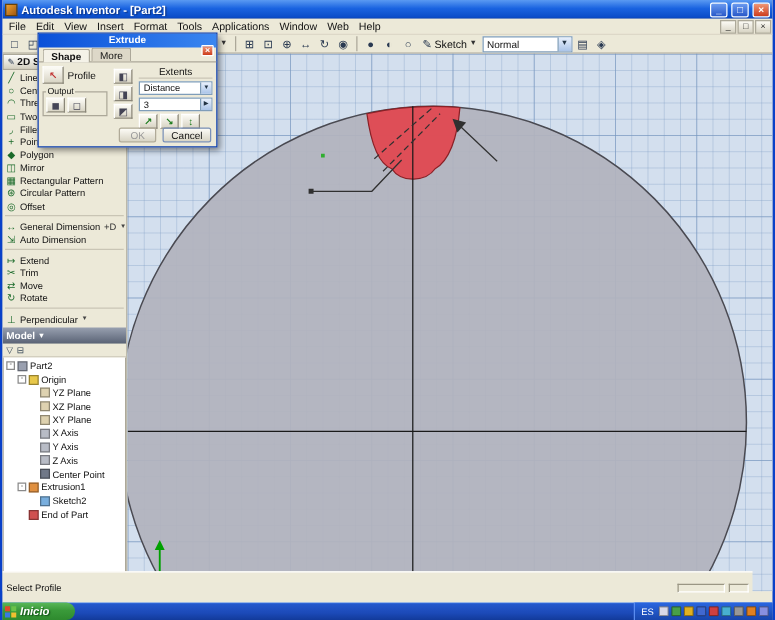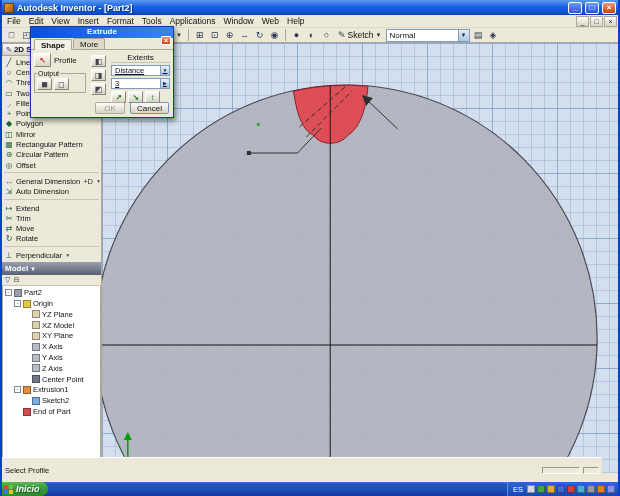--- a/index.html
+++ b/index.html
@@ -27,21 +27,21 @@
   
   #toolbarrow{height:15px;display:flex;align-items:center;background:#ece9d8;border-bottom:1px solid #aca899;padding:0 2px;gap:1px;}
   .tb-icon{width:15px;height:13px;display:inline-flex;align-items:center;justify-content:center;font-size:9px;color:#2a3a52;}
   .tb-sep{width:1px;height:12px;background:#aca899;margin:0 2px;}
   .tb-drop{display:inline-flex;align-items:center;gap:2px;height:13px;padding:0 3px;font-size:8.5px;}
   .tb-drop .dd{font-size:6px;color:#333;}
   .tb-glyph{font-size:9px;color:#2a3a52;}
   .combo{display:inline-flex;align-items:center;height:13px;background:#fff;border:1px solid #7f9db9;font-size:8px;padding-left:3px;}
   .combo .arrow-box{width:11px;height:11px;margin-left:auto;background:linear-gradient(#e8f0fc,#aac4e8);
     border-left:1px solid #7f9db9;text-align:center;font-size:6px;line-height:11px;color:#234;}
-  #view-style-combo{width:84px;}
+  #view-style-combo{width:72px;}
 
   
   #main{position:absolute;top:43px;left:0;right:0;bottom:23px;display:flex;}
   #sidebar{width:100px;background:#ece9d8;border-right:1px solid #aca899;display:flex;flex-direction:column;overflow:hidden;}
   #panel-header,#model-header{height:13px;display:flex;align-items:center;gap:2px;padding:0 3px;font-weight:bold;font-size:8px;}
   #panel-header{background:linear-gradient(#fdfdfb,#d4d0c0);border:1px solid #aca899;}
   #panel-items{padding:1px 0;}
   .p-item{height:10.3px;display:flex;align-items:center;gap:2px;padding:0 2px;font-size:7.5px;white-space:nowrap;overflow:hidden;}
   .p-glyph{width:10px;flex:0 0 auto;text-align:center;font-size:8px;color:#1a6a2a;}
   .p-short{color:#333;margin-left:1px;}
@@ -68,21 +68,21 @@
 
   
   #statusbar{position:absolute;left:0;right:16px;bottom:14px;height:9px;background:#ece9d8;border-top:1px solid #fff;
     display:flex;align-items:center;font-size:7.5px;padding:12px 3px;gap:3px;}
   #statusbar .spacer{flex:1;}
   .status-cell{height:7px;border:1px solid;border-color:#9a9684 #fff #fff #9a9684;background:#ece9d8;}
 
   
   #taskbar{position:absolute;left:-2px;right:-2px;bottom:0;height:14px;display:flex;align-items:stretch;
     background:linear-gradient(180deg,#4a86f0 0%,#2458cc 8%,#1c4ab8 60%,#123a9a 100%);}
-  #start-btn{flex:0 0 auto;display:flex;align-items:center;gap:3px;padding:0 8px 0 4px;margin-right:4px;
+  #start-btn{flex:0 0 auto;display:flex;align-items:center;gap:3px;padding:0 20px 0 4px;margin-right:4px;
     background:linear-gradient(180deg,#59b859 0%,#3a9a3a 45%,#2e8a2e 100%);border-radius:0 8px 8px 0;
     color:#fff;font-weight:bold;font-style:italic;font-size:9px;text-shadow:1px 1px 1px #14501a;}
   .flag{display:grid;grid-template-columns:4px 4px;grid-template-rows:4px 4px;gap:1px;}
   .flag i{display:block;}
   #tasks{display:flex;align-items:center;gap:2px;flex:0 1 auto;overflow:hidden;}
   .task{display:flex;align-items:center;gap:2px;width:150px;height:11px;padding:0 3px;border-radius:2px;
     background:linear-gradient(#4a86f2,#2b63d8);box-shadow:inset 0 1px 0 #79a6f6;color:#fff;font-size:8px;overflow:hidden;white-space:nowrap;}
   .task.active{background:linear-gradient(#1c47a8,#16378c);box-shadow:inset 1px 1px 2px #0c2560;}
   .task-ico{width:8px;height:8px;border:1px solid rgba(0,0,0,.4);flex:0 0 auto;}
   #tray{margin-left:auto;display:flex;align-items:center;gap:2px;padding:0 5px;
@@ -105,21 +105,21 @@
   .profile-row{display:flex;align-items:center;gap:3px;}
   .dbtn{display:inline-flex;align-items:center;justify-content:center;width:15px;height:12px;font-size:8px;color:#445;
     background:linear-gradient(#fcfbf6,#d8d4c4);border:1px solid;border-color:#fff #8a8678 #8a8678 #fff;}
   .dbtn.big{width:17px;height:14px;}
   .red-arrow{color:#c03030;font-weight:bold;}
   .output-group{margin-top:3px;border:1px solid #aca899;padding:1px 2px 2px;font-size:7px;}
   .output-group legend{font-size:7px;padding:0 1px;}
   .dlg-col2{width:19px;display:flex;flex-direction:column;gap:2px;align-items:center;padding-top:2px;}
   .dlg-col3{flex:1;display:flex;flex-direction:column;gap:2px;}
   .extents-label{text-align:center;border-bottom:1px solid #c9c5b5;}
-  .combo.small{height:11px;font-size:7.5px;text-decoration:underline;}
+  .combo.small{height:11px;font-size:7.5px;}
   .combo.small .arrow-box{width:9px;height:9px;line-height:9px;font-size:5px;}
   .dir-row{display:flex;gap:2px;}
   .dbtn.dir{color:#1a7a1a;font-weight:bold;}
   .dlg-footer{position:absolute;right:4px;bottom:3px;display:flex;gap:5px;}
   .pbtn{min-width:30px;height:12px;padding:0 6px;text-align:center;line-height:11px;
     background:linear-gradient(#fcfbf6,#d8d4c4);border:1px solid #7a90b8;border-radius:2px;font-size:8px;}
   .pbtn.disabled{color:#9a9a9a;border-color:#b0aa98;}
 </style>
 </head>
 <body>
@@ -282,21 +282,21 @@
             <span class="t-label">Origin</span>
           </div>
           <div class="t-row" style="padding-left: 20px;">
             <span class="t-exp hidden"></span>
             <span class="t-ico" style="background: rgb(222, 210, 176);"></span>
             <span class="t-label">YZ Plane</span>
           </div>
           <div class="t-row" style="padding-left: 20px;">
             <span class="t-exp hidden"></span>
             <span class="t-ico" style="background: rgb(222, 210, 176);"></span>
-            <span class="t-label">XZ Model</span>
+            <span class="t-label">XZ Plane</span>
           </div>
           <div class="t-row" style="padding-left: 20px;">
             <span class="t-exp hidden"></span>
             <span class="t-ico" style="background: rgb(222, 210, 176);"></span>
             <span class="t-label">XY Plane</span>
           </div>
           <div class="t-row" style="padding-left: 20px;">
             <span class="t-exp hidden"></span>
             <span class="t-ico" style="background: rgb(184, 188, 198);"></span>
             <span class="t-label">X Axis</span>

